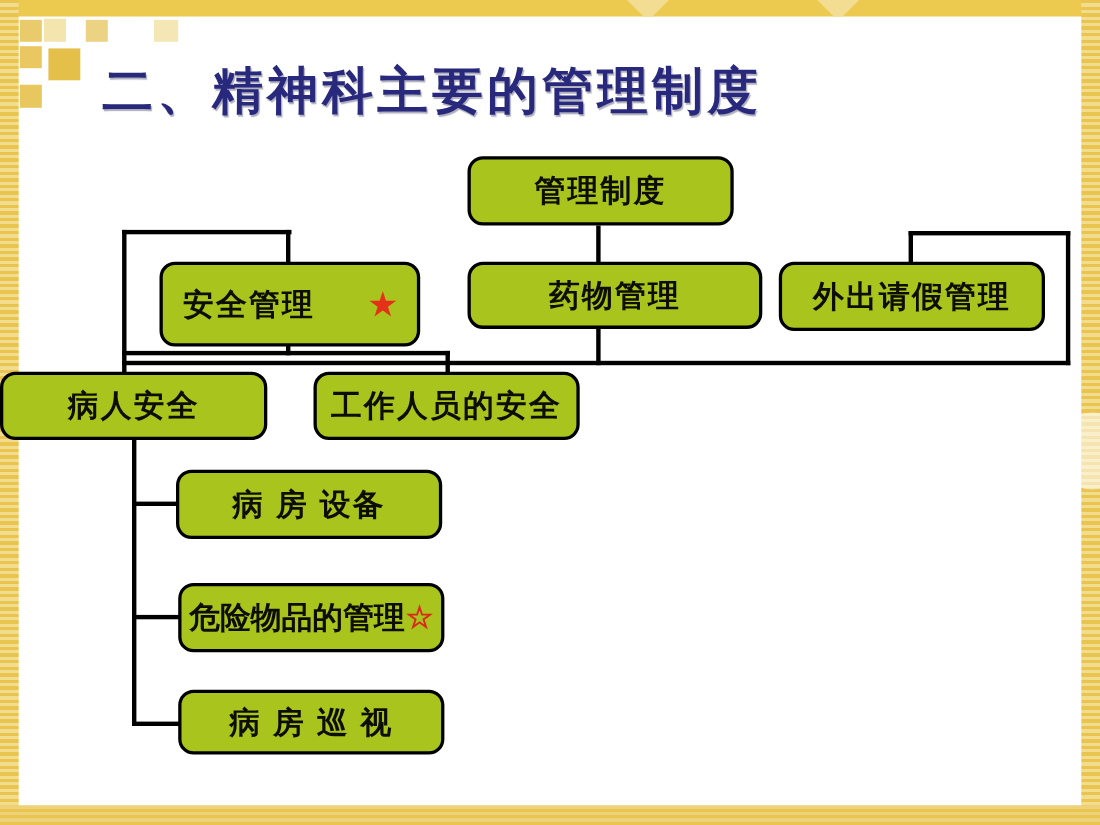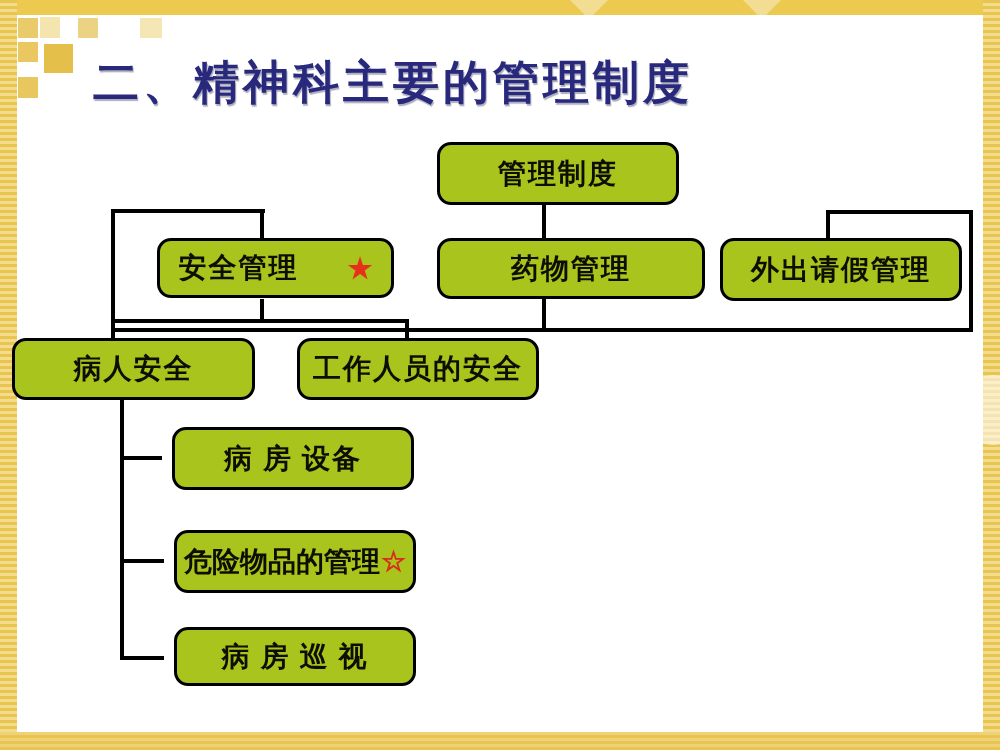--- a/index.html
+++ b/index.html
@@ -1,18 +1,18 @@
 <!DOCTYPE html>
 <html><head>
 <meta charset="utf-8">
 <style>
   html,body{margin:0;padding:0;background:#888;}
   .slide{
     position:relative; width:1000px; height:750px; background:#ffffff;
-    overflow:hidden; font-family:Liberation Serif, serif;
+    overflow:hidden; font-family:Liberation Sans, sans-serif;
   }
   
   .band-top{
     position:absolute; left:0; top:0; width:1000px; height:15px;
     background:#ecc94f; overflow:hidden; z-index:1;
   }
   .band-top .diamond{
     position:absolute; width:34px; height:34px; background:#f2dd92;
     transform:rotate(45deg); top:-22px;
   }
@@ -41,21 +41,20 @@
   }
   
   .line{position:absolute; background:#000000; z-index:4;}
   
   .node{
     position:absolute; z-index:5; box-sizing:border-box;
     background:#a9c41c; border:3px solid #000000; border-radius:14px;
     display:flex; align-items:center; justify-content:center;
     font-size:28px; font-weight:bold; color:#0d0d00; letter-spacing:2px;
     white-space:nowrap;
-    margin-left:12px;
   }
   .node .star-solid{color:#e53119; letter-spacing:0; margin-left:1px;}
   .node .star-outline{color:#d92b1a; letter-spacing:0; margin-left:1px;}
   .node.tight{letter-spacing:0;}
 </style>
 </head>
 <body>
 
 <div class="slide">
 
@@ -94,21 +93,21 @@
   <div class="line" style="left:542px;top:299px;width:4px;height:33px;"></div>
   <div class="line" style="left:120px;top:400px;width:4px;height:260px;"></div>
   <div class="line" style="left:120px;top:456px;width:42px;height:4px;"></div>
   <div class="line" style="left:120px;top:559px;width:44px;height:4px;"></div>
   <div class="line" style="left:120px;top:656px;width:44px;height:4px;"></div>
 
   <div class="node" style="left:425px;top:142px;width:242px;height:63px;">
     <span>管理制度</span>
   </div>
 
-  <div class="node" style="left:145px;top:238px;width:237px;height:60px;gap:48px;">
+  <div class="node" style="left:145px;top:238px;width:237px;height:77px;gap:48px;">
     <span>安全管理</span>
       <span class="star-solid">★</span>
   </div>
 
   <div class="node" style="left:425px;top:238px;width:268px;height:61px;">
     <span>药物管理</span>
   </div>
 
   <div class="node" style="left:708px;top:238px;width:242px;height:63px;">
     <span>外出请假管理</span>

